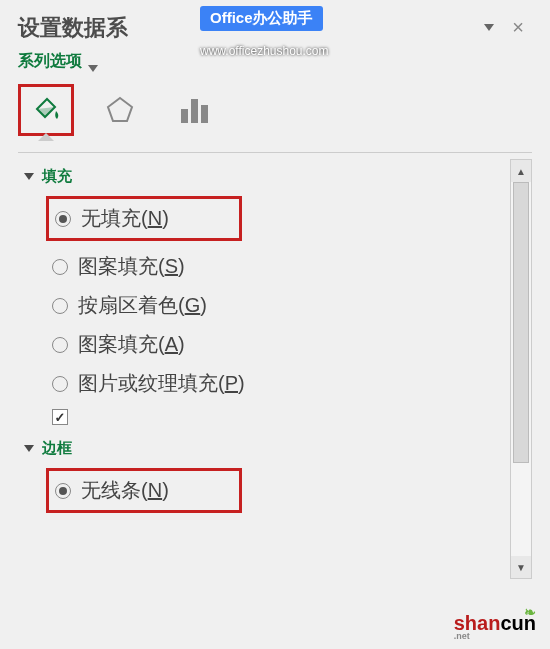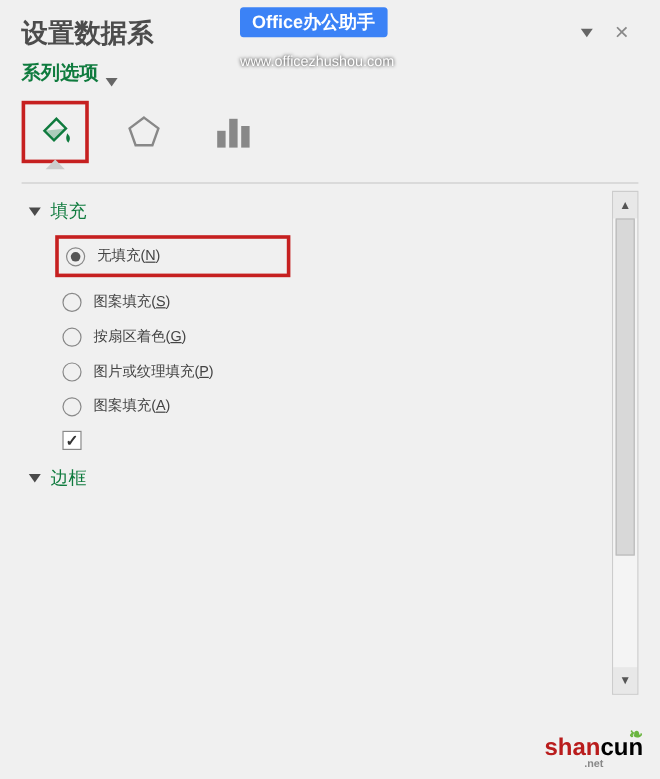--- a/index.html
+++ b/index.html
@@ -129,39 +129,39 @@
       left: 2px;
       right: 2px;
       height: 75%;
       background: #d8d8d8;
       border: 1px solid #bbb;
     }
     .section-header {
       display: flex;
       align-items: center;
       color: #0f7b3e;
-      font-weight: normal;
+      font-weight: bold;
       font-size: 15px;
       cursor: pointer;
       margin: 8px 0 10px 6px;
     }
     .collapse-tri {
       display: inline-block;
       width: 0; height: 0;
       border-left: 5px solid transparent;
       border-right: 5px solid transparent;
       border-top: 7px solid #4a4a4a;
       transform: rotate(0deg);
       margin-right: 8px;
     }
     .option-row {
       display: flex;
       align-items: center;
       padding: 6px 0 6px 34px;
-      font-size: 12px;
+      font-size: 20px;
       color: #444;
       cursor: pointer;
     }
     .option-row.highlighted {
       border: 3px solid #c62020;
       margin-left: 28px;
       padding-left: 6px;
       margin-right: 260px;
       margin-bottom: 6px;
     }
@@ -225,21 +225,21 @@
       font-family: Arial, sans-serif;
       font-size: 20px;
       font-weight: bold;
     }
     .wm-shan { color: #b91c1c; }
     .wm-cun { color: #000000; }
     .wm-net {
       display: block;
       font-size: 9px;
       color: #888;
-      text-align: center;
+      text-align: left;
       margin-top: -4px;
     }
     .wm-leaf {
       position: absolute;
       right: 0;
       top: -8px;
       color: #6ab53f;
       font-size: 14px;
     }
   </style>
@@ -300,35 +300,39 @@
       <div class="option-row">
         <span class="radio"></span>
         <span><span>图案填充</span>(<span class="hotkey">S</span>)</span>
       </div>
       <div class="option-row">
         <span class="radio"></span>
         <span><span>按扇区着色</span>(<span class="hotkey">G</span>)</span>
       </div>
       <div class="option-row">
         <span class="radio"></span>
+        <span><span>图案填充</span>(<span class="hotkey">A</span>)</span>
+      </div>
+      <div class="option-row">
+        <span class="radio"></span>
         <span><span>图片或纹理填充</span>(<span class="hotkey">P</span>)</span>
-      </div>
-      <div class="option-row">
-        <span class="radio"></span>
-        <span><span>图案填充</span>(<span class="hotkey">A</span>)</span>
       </div>
       <div class="option-row">
         <span class="checkbox checked"></span>
       </div>
 
       <div class="section-header" style="">
         <span class="collapse-tri"></span>
         <span>边框</span>
       </div>
 
+      <div class="option-row highlighted">
+        <span class="radio checked"></span>
+        <span><span>无线条</span>(<span class="hotkey">N</span>)</span>
+      </div>
 
     </div>
 
     <div class="scrollbar">
       <div class="scroll-btn">▲</div>
       <div class="scroll-track">
         <div class="scroll-thumb"></div>
       </div>
       <div class="scroll-btn">▼</div>
     </div>

